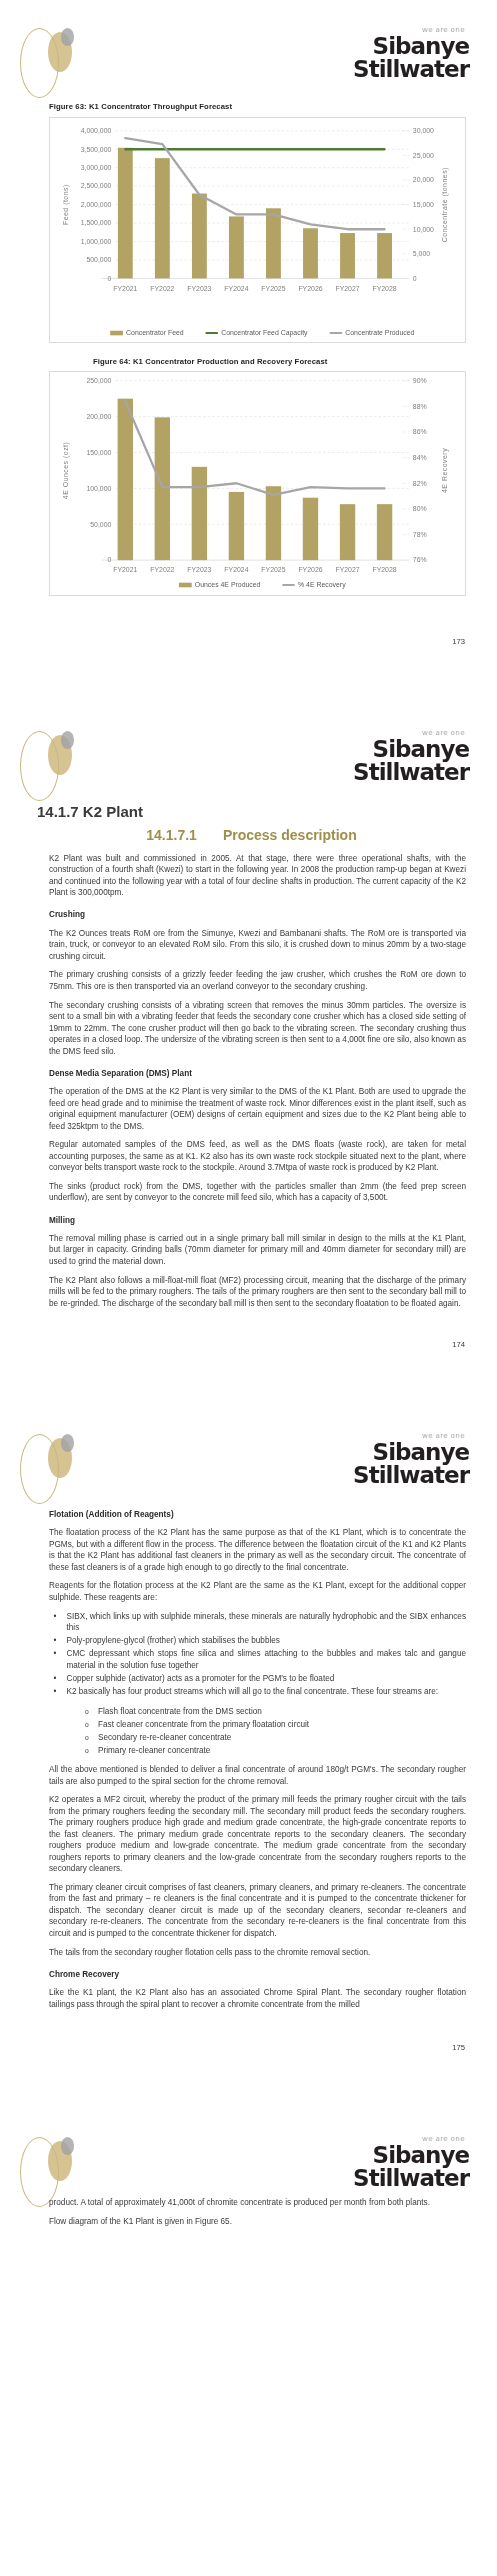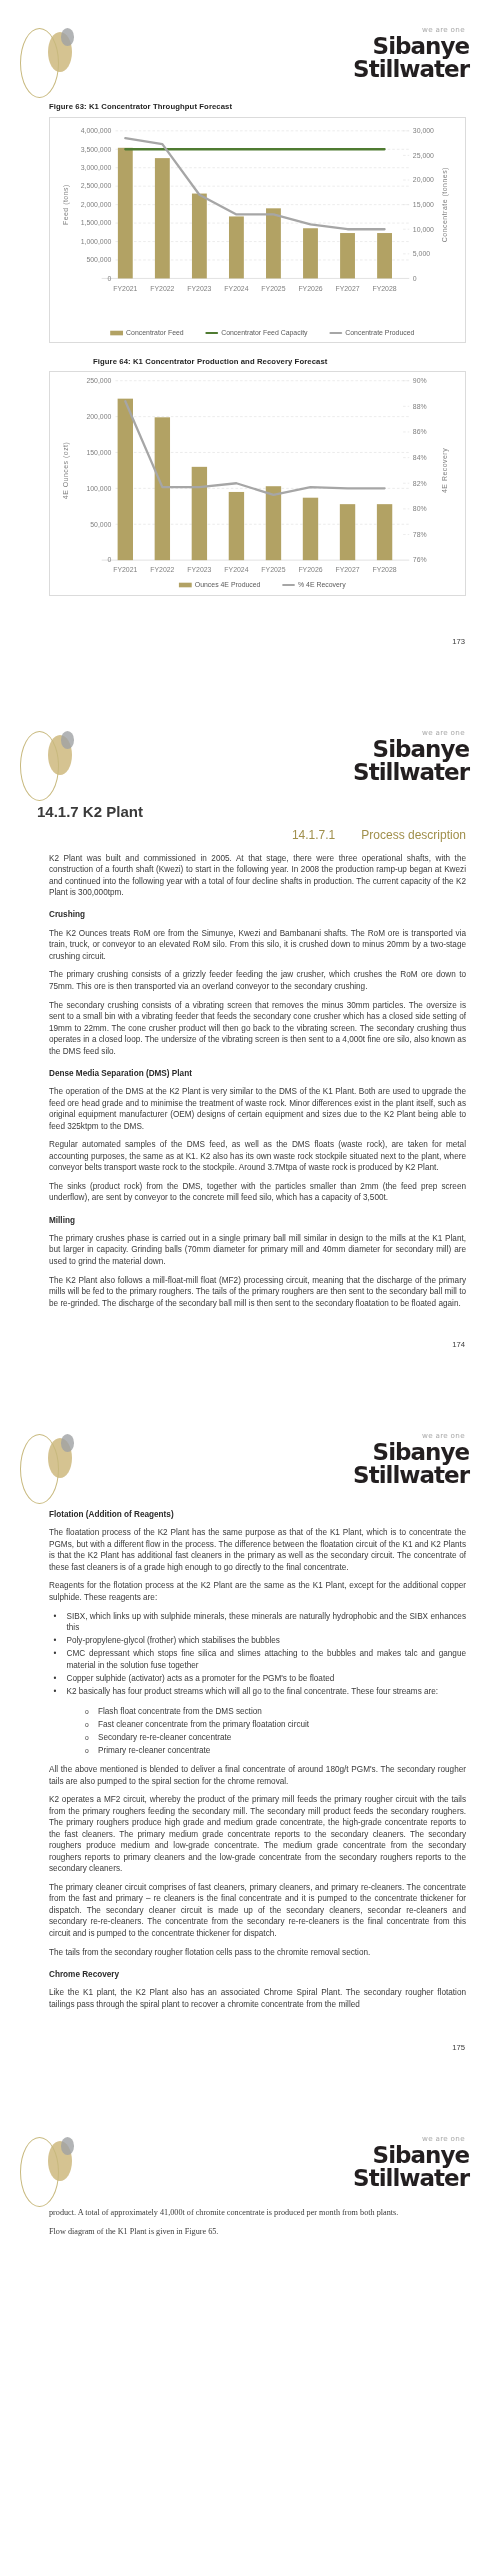--- a/index.html
+++ b/index.html
@@ -25,23 +25,23 @@
   .fig-caption{font-weight:bold;font-size:7.7px;color:#1F1F1F;margin:0 0 5.7px 0;letter-spacing:0.1px;}
   .chart-box{width:417px;height:226px;border:0.5px solid #DBDBDB;box-sizing:border-box;background:#fff;}
   .chart-box.second{height:225px;}
   .fig-caption.mid{margin-top:14px;padding-left:44px;}
   svg text.tick{font-family:"Liberation Sans",sans-serif;font-size:13.5px;fill:#808080;}
   svg text.title{letter-spacing:1px;}
   svg text.legend-text{font-family:"Liberation Sans",sans-serif;font-size:13.5px;fill:#595959;}
 
   
   .content-text{position:absolute;left:49px;top:103px;width:417px;font-size:8.2px;line-height:11.5px;color:#3A3A3A;text-align:justify;}
-  .content-text.p4{top:98px;font-family:Liberation Serif, serif;}
+  .content-text.p4{top:88px;}
   h2.section{font-size:15px;font-weight:bold;color:#3A3A3A;margin:0 0 12.4px -12px;text-align:left;}
-  h3.subsection{font-size:12px;font-weight:normal;color:#A08F4B;margin:0 0 11.3px -12px;text-align:right;}
+  h3.subsection{font-size:14px;font-weight:bold;color:#A08F4B;margin:0 0 11.3px -12px;text-align:center;}
   h3.subsection .sub-title{margin-left:26px;}
   h4.sub{font-size:8.2px;font-weight:bold;color:#2B2B2B;margin:10.8px 0 6.7px 0;text-align:left;}
   .content-text p{margin:0 0 7.2px 0;}
   .bullet{position:relative;padding-left:17.5px;margin:0 0 1.5px 0;}
   .bullet::before{content:"\2022";position:absolute;left:4.6px;top:0;}
   .sub-group{margin:8.8px 0 7.7px 0;}
   .sub-bullet{position:relative;padding-left:49px;margin:0 0 1.5px 0;text-align:left;}
   .sub-bullet::before{content:"o";position:absolute;left:36px;top:0.5px;font-size:6.7px;}
   .pagenum{position:absolute;top:637px;right:33px;font-size:7.7px;color:#3A3A3A;}
 </style>
@@ -216,21 +216,21 @@
     <p>K2 Plant was built and commissioned in 2005. At that stage, there were three operational shafts, with the construction of a fourth shaft (Kwezi) to start in the following year. In 2008 the production ramp-up began at Kwezi and continued into the following year with a total of four decline shafts in production. The current capacity of the K2 Plant is 300,000tpm.</p>
     <h4 class="sub">Crushing</h4>
     <p>The K2 Ounces treats RoM ore from the Simunye, Kwezi and Bambanani shafts. The RoM ore is transported via train, truck, or conveyor to an elevated RoM silo. From this silo, it is crushed down to minus 20mm by a two-stage crushing circuit.</p>
     <p>The primary crushing consists of a grizzly feeder feeding the jaw crusher, which crushes the RoM ore down to 75mm. This ore is then transported via an overland conveyor to the secondary crushing.</p>
     <p>The secondary crushing consists of a vibrating screen that removes the minus 30mm particles. The oversize is sent to a small bin with a vibrating feeder that feeds the secondary cone crusher which has a closed side setting of 19mm to 22mm. The cone crusher product will then go back to the vibrating screen. The secondary crushing thus operates in a closed loop. The undersize of the vibrating screen is then sent to a 4,000t fine ore silo, also known as the DMS feed silo.</p>
     <h4 class="sub">Dense Media Separation (DMS) Plant</h4>
     <p>The operation of the DMS at the K2 Plant is very similar to the DMS of the K1 Plant. Both are used to upgrade the feed ore head grade and to minimise the treatment of waste rock. Minor differences exist in the plant itself, such as original equipment manufacturer (OEM) designs of certain equipment and sizes due to the K2 Plant being able to feed 325ktpm to the DMS.</p>
     <p>Regular automated samples of the DMS feed, as well as the DMS floats (waste rock), are taken for metal accounting purposes, the same as at K1. K2 also has its own waste rock stockpile situated next to the plant, where conveyor belts transport waste rock to the stockpile. Around 3.7Mtpa of waste rock is produced by K2 Plant.</p>
     <p>The sinks (product rock) from the DMS, together with the particles smaller than 2mm (the feed prep screen underflow), are sent by conveyor to the concrete mill feed silo, which has a capacity of 3,500t.</p>
     <h4 class="sub">Milling</h4>
-    <p>The primary crushes phase is carried out in a single primary ball mill similar in design to the mills at the K1 Plant, but larger in capacity. Grinding balls (70mm diameter for primary mill and 40mm diameter for secondary mill) are used to grind the material down.</p>
+    <p>The removal milling phase is carried out in a single primary ball mill similar in design to the mills at the K1 Plant, but larger in capacity. Grinding balls (70mm diameter for primary mill and 40mm diameter for secondary mill) are used to grind the material down.</p>
     <p>The K2 Plant also follows a mill-float-mill float (MF2) processing circuit, meaning that the discharge of the primary mills will be fed to the primary roughers. The tails of the primary roughers are then sent to the secondary ball mill to be re-grinded. The discharge of the secondary ball mill is then sent to the secondary floatation to be floated again.</p>
   </div>
   <div class="pagenum">174</div>
 </div>
 
 <div class="page">
   <div class="deco">
     <div class="deco-blob"></div>
     <div class="deco-dot"></div>
     <div class="deco-ring"></div>

